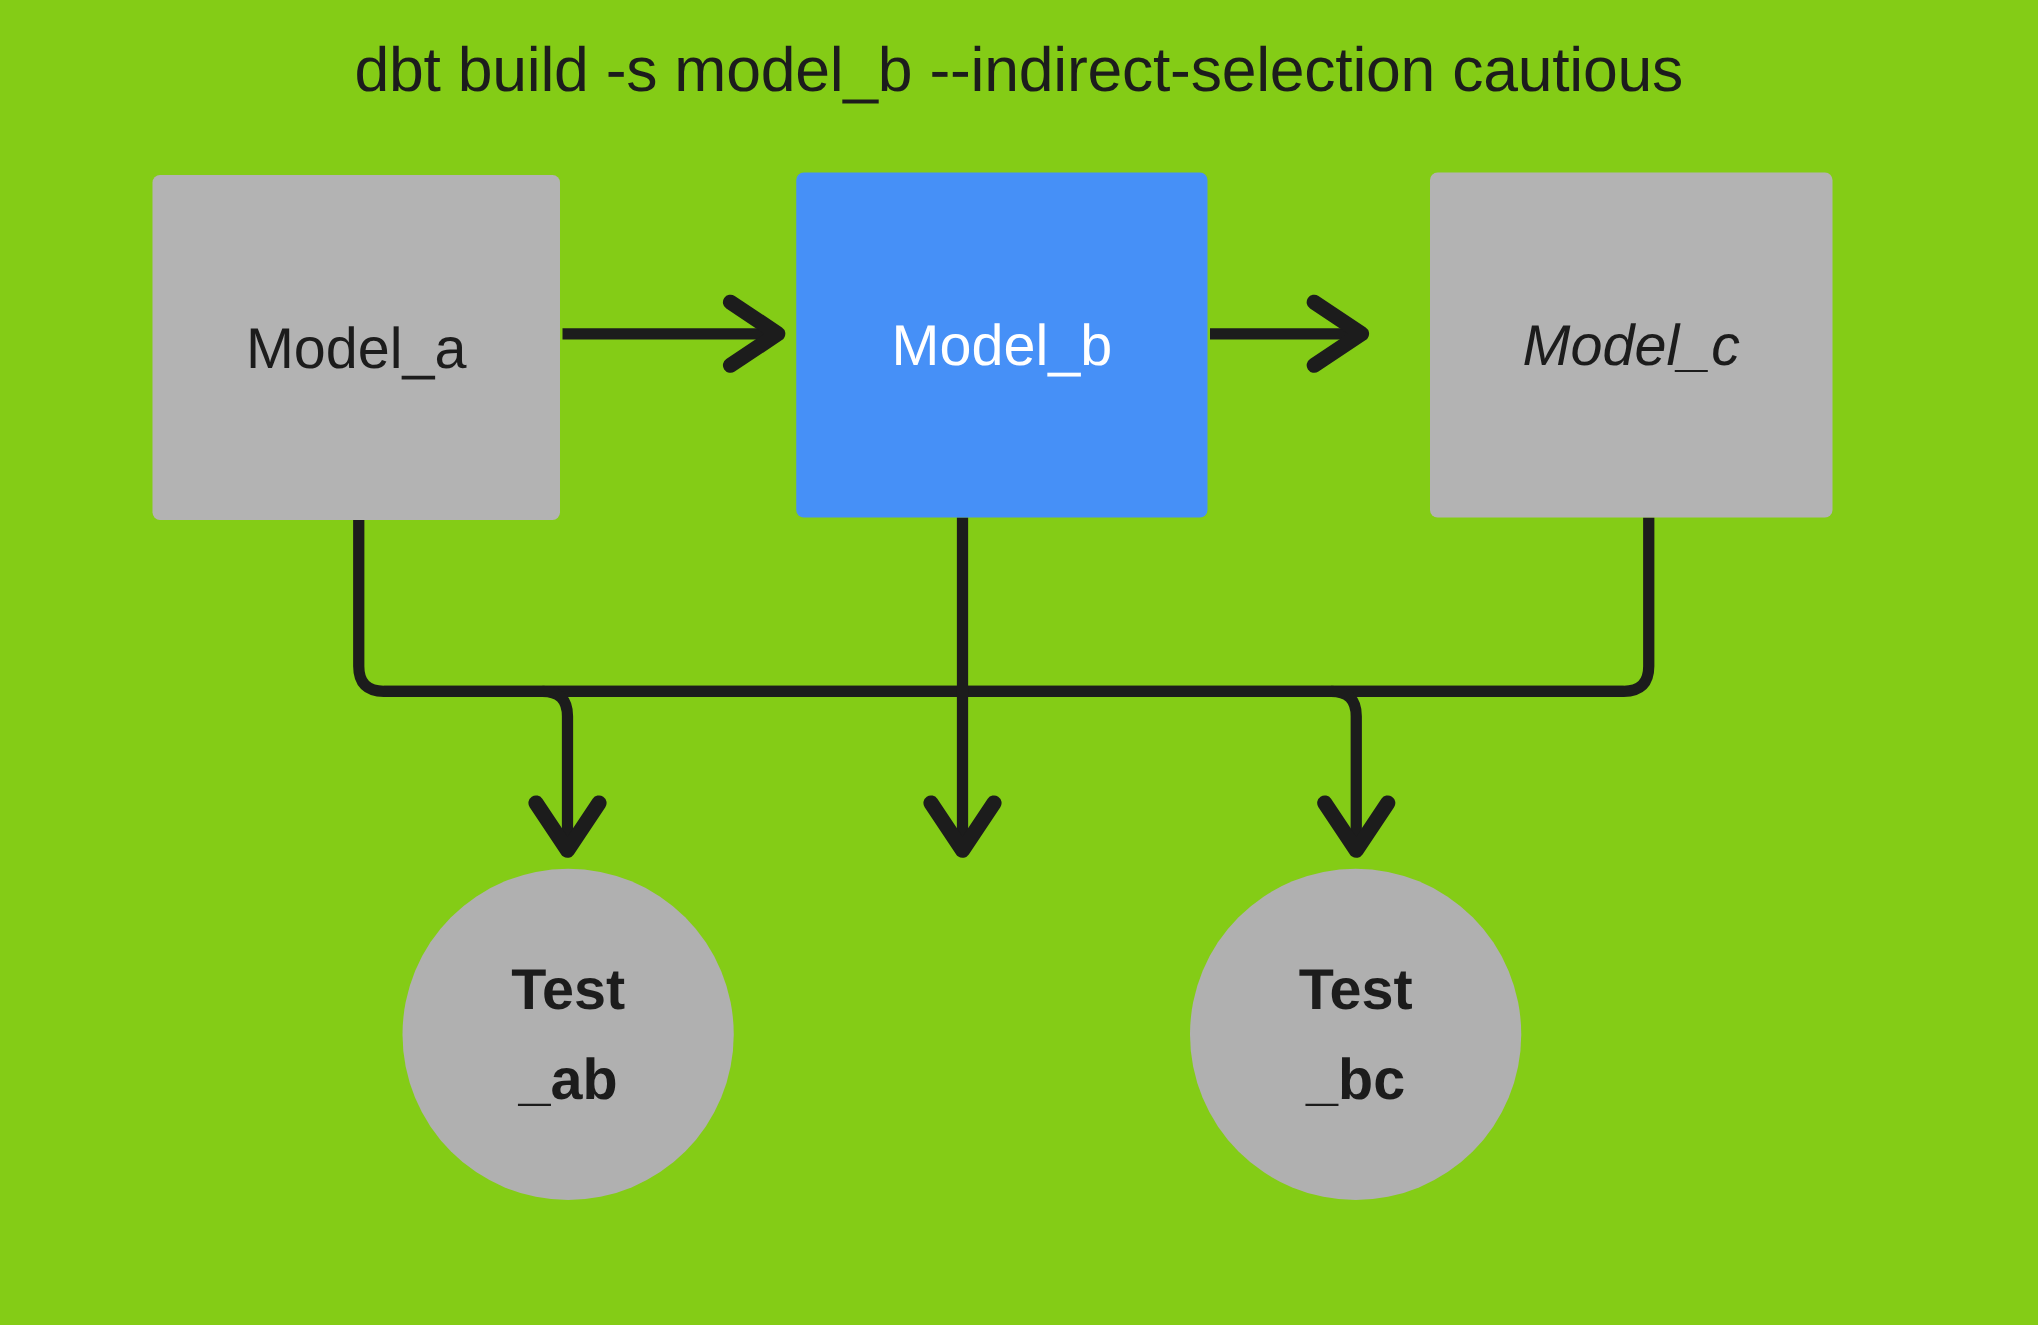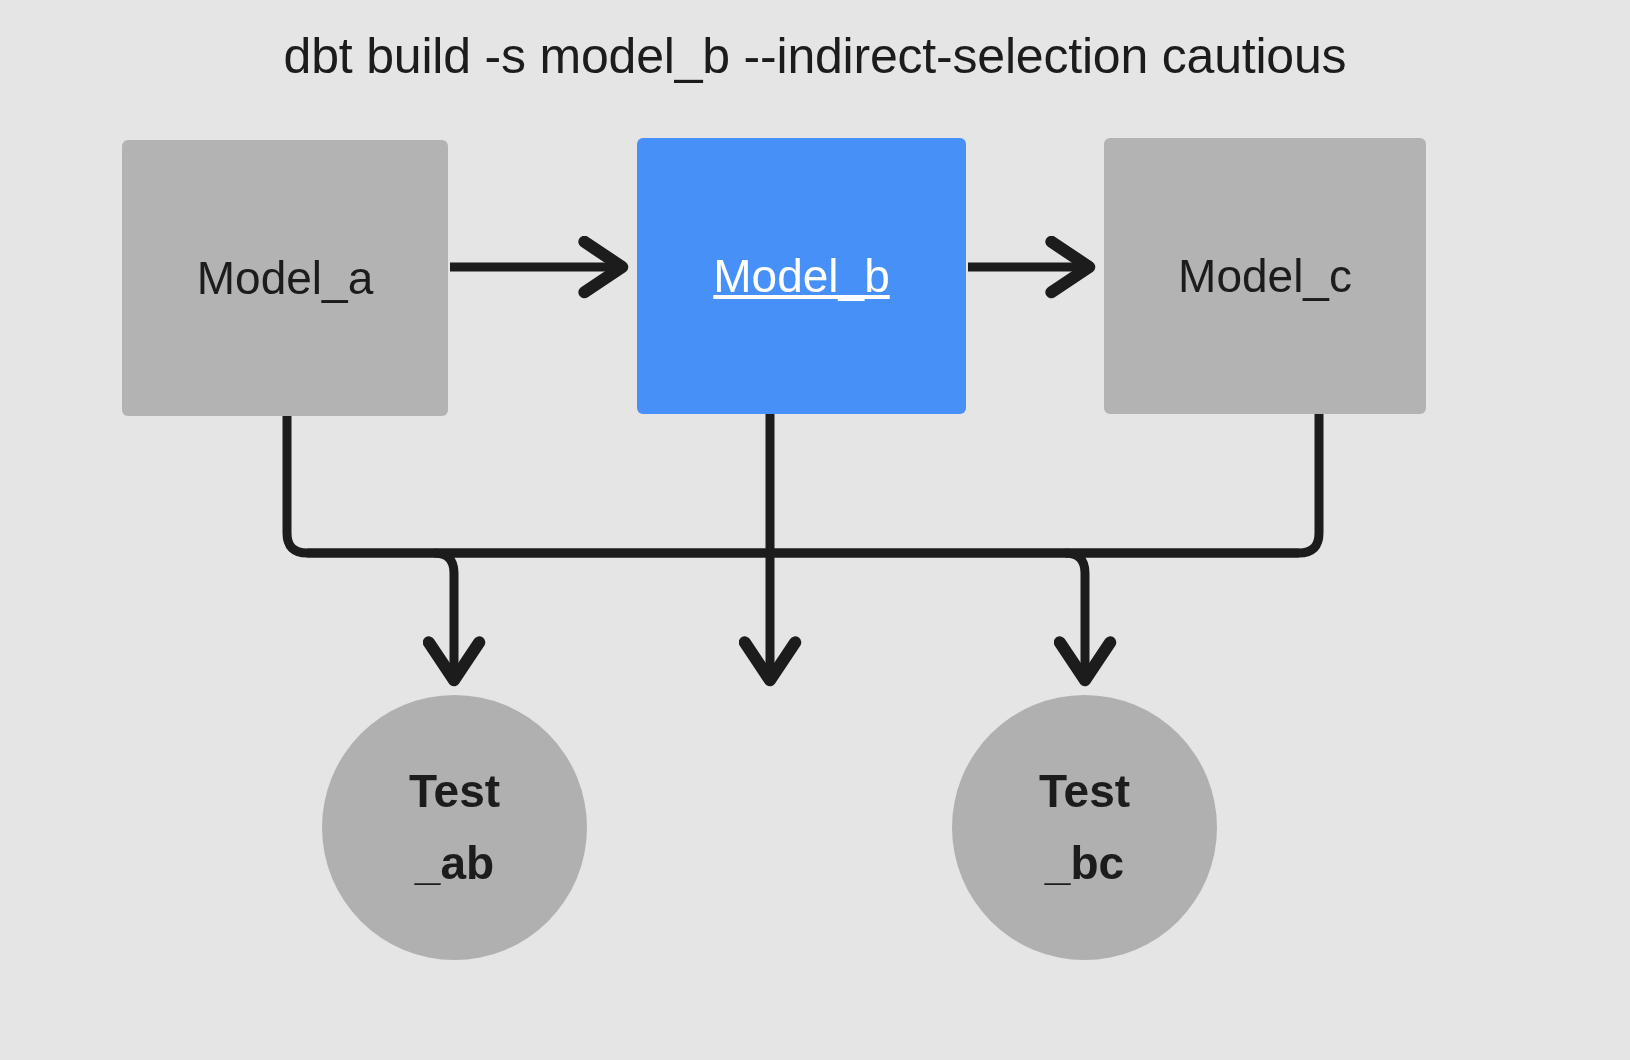--- a/index.html
+++ b/index.html
@@ -9,21 +9,21 @@
     background: #ffffff;
   }
   body {
     font-family: "Liberation Sans", sans-serif;
     -webkit-font-smoothing: antialiased;
   }
   #canvas {
     position: relative;
     width: 1630px;
     height: 1060px;
-    background: #e5e5e5;
+    background: #84cc16;
     overflow: hidden;
   }
   #edge-layer {
     position: absolute;
     left: 0;
     top: 0;
     width: 1630px;
     height: 1060px;
     pointer-events: none;
   }
@@ -55,22 +55,22 @@
   }
   .node.circle {
     border-radius: 50%;
   }
   .node .node-label {
     white-space: pre-line;
     padding: 0 6px;
   }
   
   #model-a { left: 122px; top: 140px; width: 326px; height: 276px; background: #b3b3b3; }
-  #model-b { left: 637px; top: 138px; width: 329px; height: 276px; background: #4690f7; color: #ffffff; text-decoration: underline; }
-  #model-c { left: 1104px; top: 138px; width: 322px; height: 276px; background: #b3b3b3; }
+  #model-b { left: 637px; top: 138px; width: 329px; height: 276px; background: #4690f7; color: #ffffff; }
+  #model-c { left: 1144px; top: 138px; width: 322px; height: 276px; background: #b3b3b3; font-style: italic; }
   
   #test-ab { left: 322px; top: 695px; width: 265px; height: 265px; background: #b0b0b0; }
   #test-b  { left: 637px; top: 695px; width: 265px; height: 265px; background: #f8e6a8; }
   #test-bc { left: 952px; top: 695px; width: 265px; height: 265px; background: #b0b0b0; }
   #test-ab .node-label,
   #test-bc .node-label { line-height: 1.55; font-weight: bold; }
 </style>
 </head>
 <body>
 

